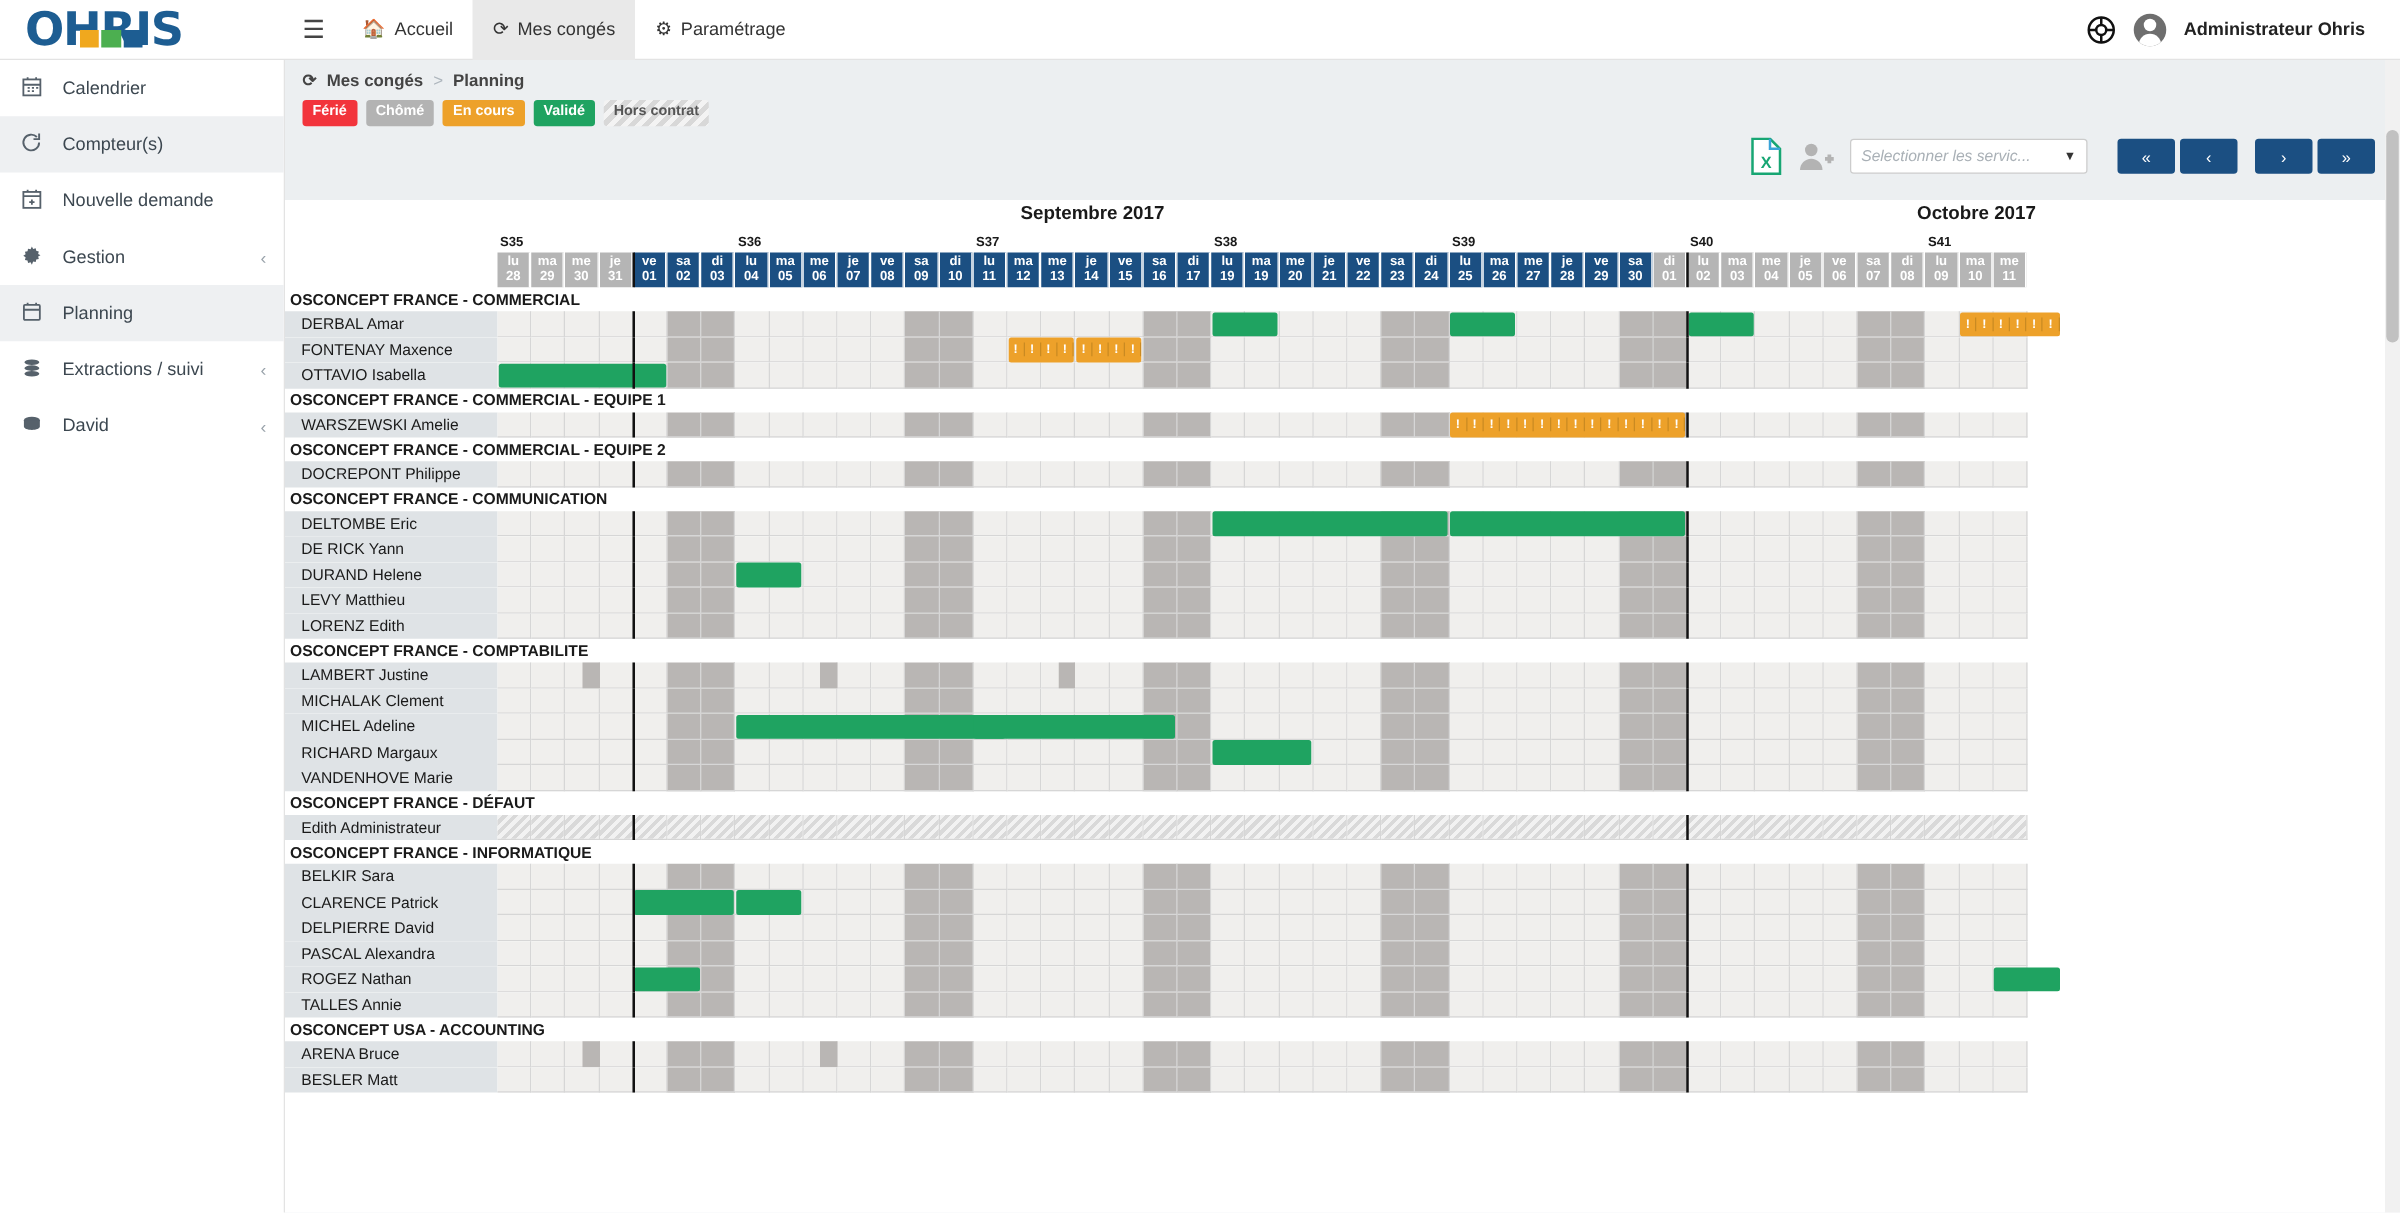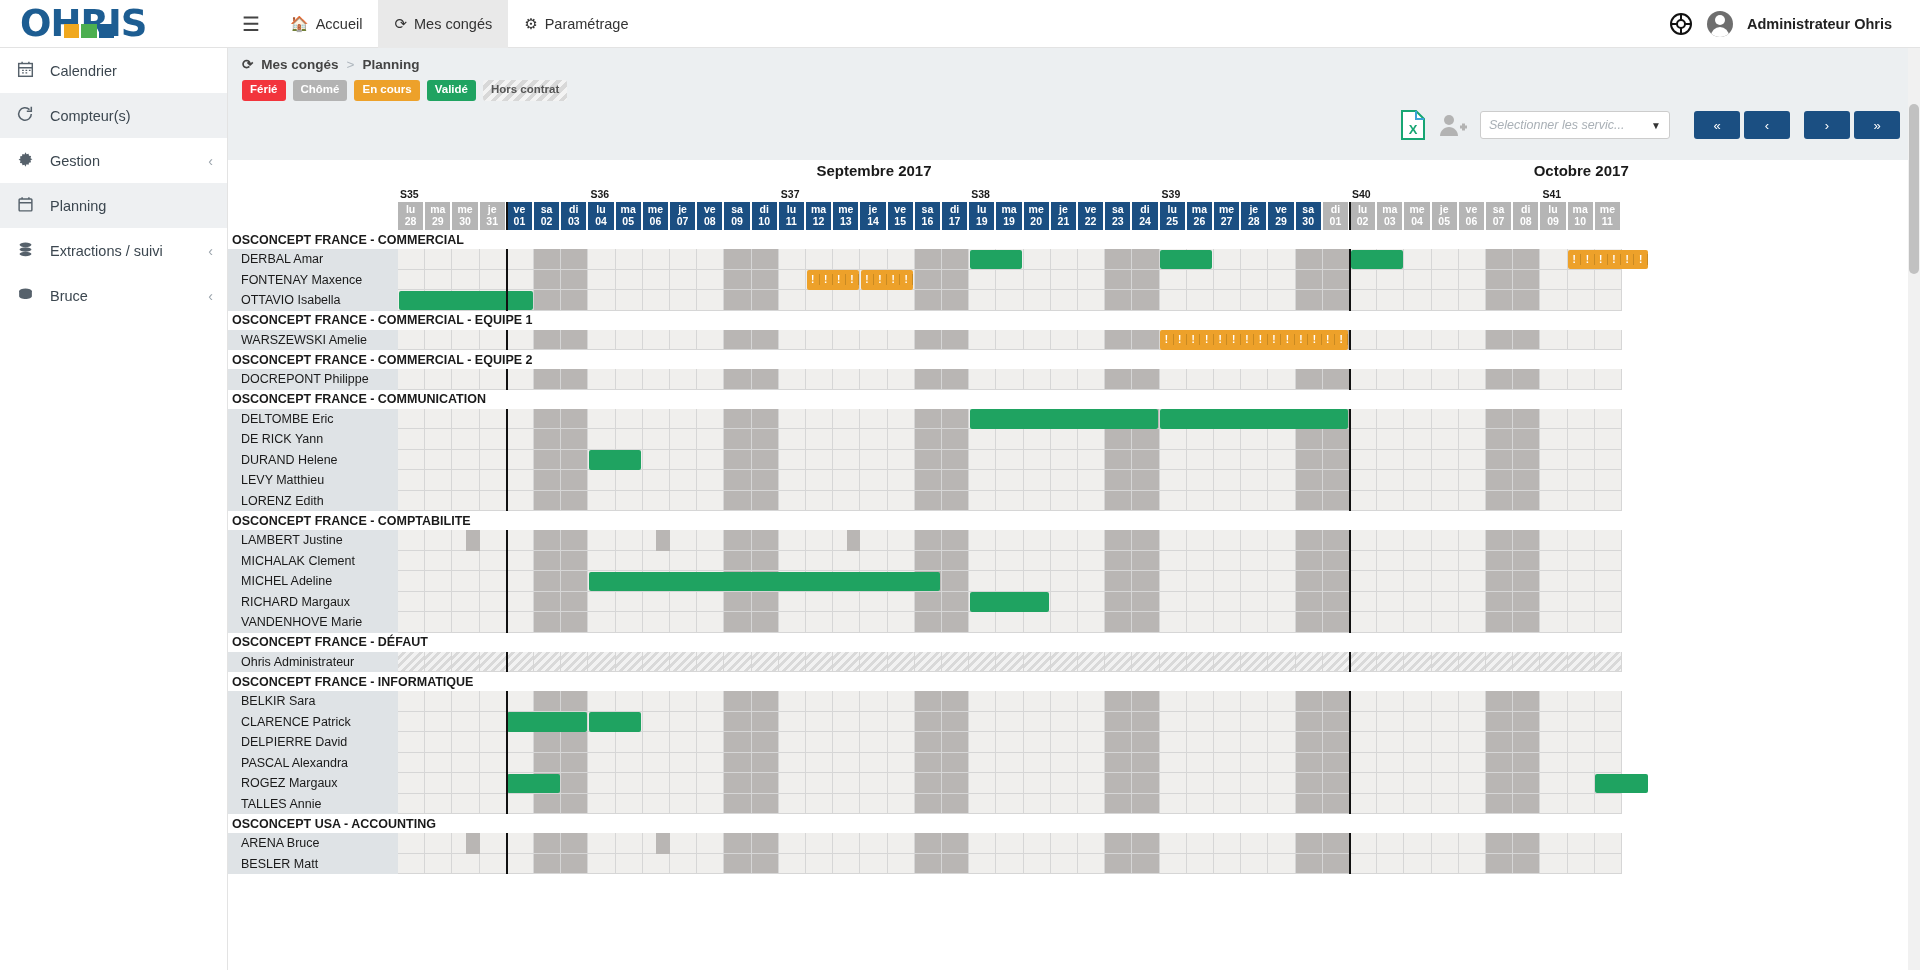--- a/index.html
+++ b/index.html
@@ -151,20 +151,27 @@
     </div>
     <div class="side-item active">
       <span class="sic"><svg width="18" height="18" viewBox="0 0 20 20">
           <path d="M17 10a7 7 0 1 1-2-4.9" stroke="#56616b" stroke-width="1.7" fill="none"></path>
           <path d="M17 2v5h-5" stroke="#56616b" stroke-width="1.7" fill="none"></path>
         </svg></span>
       <span class="slabel">Compteur(s)</span>
     </div>
     <div class="side-item">
       <span class="sic"><svg width="17" height="17" viewBox="0 0 20 20">
+          <rect x="2" y="3" width="16" height="15" stroke="#56616b" stroke-width="1.7" fill="none"></rect>
+          <path d="M2 7h16M6 3V1M14 3V1M10 10v5M7.5 12.5h5" stroke="#56616b" stroke-width="1.7" fill="none"></path>
+        </svg></span>
+      <span class="slabel">Nouvelle demande</span>
+    </div>
+    <div class="side-item">
+      <span class="sic"><svg width="17" height="17" viewBox="0 0 20 20">
           <circle cx="10" cy="10" r="3.2" fill="#56616b"></circle>
           <path d="M10 1.5l1.2 2.2 2.4-.6.5 2.4 2.4.5-.6 2.4 2.2 1.2-2.2 1.2.6 2.4-2.4.5-.5 2.4-2.4-.6L10 18.5l-1.2-2.2-2.4.6-.5-2.4-2.4-.5.6-2.4L1.9 10l2.2-1.2-.6-2.4 2.4-.5.5-2.4 2.4.6z" fill="#56616b"></path>
         </svg></span>
       <span class="slabel">Gestion</span>
       <span class="side-chev">‹</span>
     </div>
     <div class="side-item active">
       <span class="sic"><svg width="17" height="17" viewBox="0 0 20 20">
           <rect x="2.5" y="3.5" width="15" height="14" rx="1" stroke="#56616b" stroke-width="1.7" fill="none"></rect>
           <path d="M2.5 8h15M6 3.5V1.5M14 3.5V1.5" stroke="#56616b" stroke-width="1.7" fill="none"></path>
@@ -178,21 +185,21 @@
           <ellipse cx="10" cy="15.3" rx="7" ry="2.6" fill="#56616b"></ellipse>
         </svg></span>
       <span class="slabel">Extractions / suivi</span>
       <span class="side-chev">‹</span>
     </div>
     <div class="side-item">
       <span class="sic"><svg width="17" height="17" viewBox="0 0 20 20">
           <ellipse cx="10" cy="6" rx="7.5" ry="3.2" fill="#56616b"></ellipse>
           <path d="M2.5 6v6c0 1.8 3.4 3.2 7.5 3.2s7.5-1.4 7.5-3.2V6" fill="#56616b"></path>
         </svg></span>
-      <span class="slabel">Bruce</span>
+      <span class="slabel">David</span>
       <span class="side-chev">‹</span>
     </div>
   </div>
 
 <div class="content">
   <div class="subhead">
     <div class="crumb">
       <span>⟳</span>
       <span class="c1">Mes congés</span>
       <span class="sep">&gt;</span>
@@ -1258,21 +1265,21 @@
             <div class="cell we" style="left: 1115.2px; width: 27.2px;"></div>
             <div class="cell" style="left: 1142.4px; width: 27.2px;"></div>
             <div class="cell" style="left: 1169.6px; width: 27.2px;"></div>
             <div class="cell" style="left: 1196.8px; width: 27.2px;"></div>
             <div class="mdiv" style="left: 107.8px; height: 20.5px; z-index: 4;"></div>
             <div class="mdiv" style="left: 951px; height: 20.5px; z-index: 4;"></div>
           </div>
         </div>
         <div class="grp">OSCONCEPT FRANCE - DÉFAUT</div>
         <div class="prow">
-          <div class="pname">Ohris Administrateur</div>
+          <div class="pname">Edith Administrateur</div>
           <div class="cells" style="width: 1224px;">
             <div class="cell hatch" style="left: 0px; width: 27.2px;"></div>
             <div class="cell hatch" style="left: 27.2px; width: 27.2px;"></div>
             <div class="cell hatch" style="left: 54.4px; width: 27.2px;"></div>
             <div class="cell hatch" style="left: 81.6px; width: 27.2px;"></div>
             <div class="cell hatch" style="left: 108.8px; width: 27.2px;"></div>
             <div class="cell we hatch" style="left: 136px; width: 27.2px;"></div>
             <div class="cell we hatch" style="left: 163.2px; width: 27.2px;"></div>
             <div class="cell hatch" style="left: 190.4px; width: 27.2px;"></div>
             <div class="cell hatch" style="left: 217.6px; width: 27.2px;"></div>
@@ -1521,21 +1528,21 @@
             <div class="cell we" style="left: 1088px; width: 27.2px;"></div>
             <div class="cell we" style="left: 1115.2px; width: 27.2px;"></div>
             <div class="cell" style="left: 1142.4px; width: 27.2px;"></div>
             <div class="cell" style="left: 1169.6px; width: 27.2px;"></div>
             <div class="cell" style="left: 1196.8px; width: 27.2px;"></div>
             <div class="mdiv" style="left: 107.8px; height: 20.5px; z-index: 4;"></div>
             <div class="mdiv" style="left: 951px; height: 20.5px; z-index: 4;"></div>
           </div>
         </div>
         <div class="prow">
-          <div class="pname">ROGEZ Margaux</div>
+          <div class="pname">ROGEZ Nathan</div>
           <div class="cells" style="width: 1224px;">
             <div class="cell" style="left: 0px; width: 27.2px;"></div>
             <div class="cell" style="left: 27.2px; width: 27.2px;"></div>
             <div class="cell" style="left: 54.4px; width: 27.2px;"></div>
             <div class="cell" style="left: 81.6px; width: 27.2px;"></div>
             <div class="cell" style="left: 108.8px; width: 27.2px;"></div>
             <div class="cell we" style="left: 136px; width: 27.2px;"></div>
             <div class="cell we" style="left: 163.2px; width: 27.2px;"></div>
             <div class="cell" style="left: 190.4px; width: 27.2px;"></div>
             <div class="cell" style="left: 217.6px; width: 27.2px;"></div>

